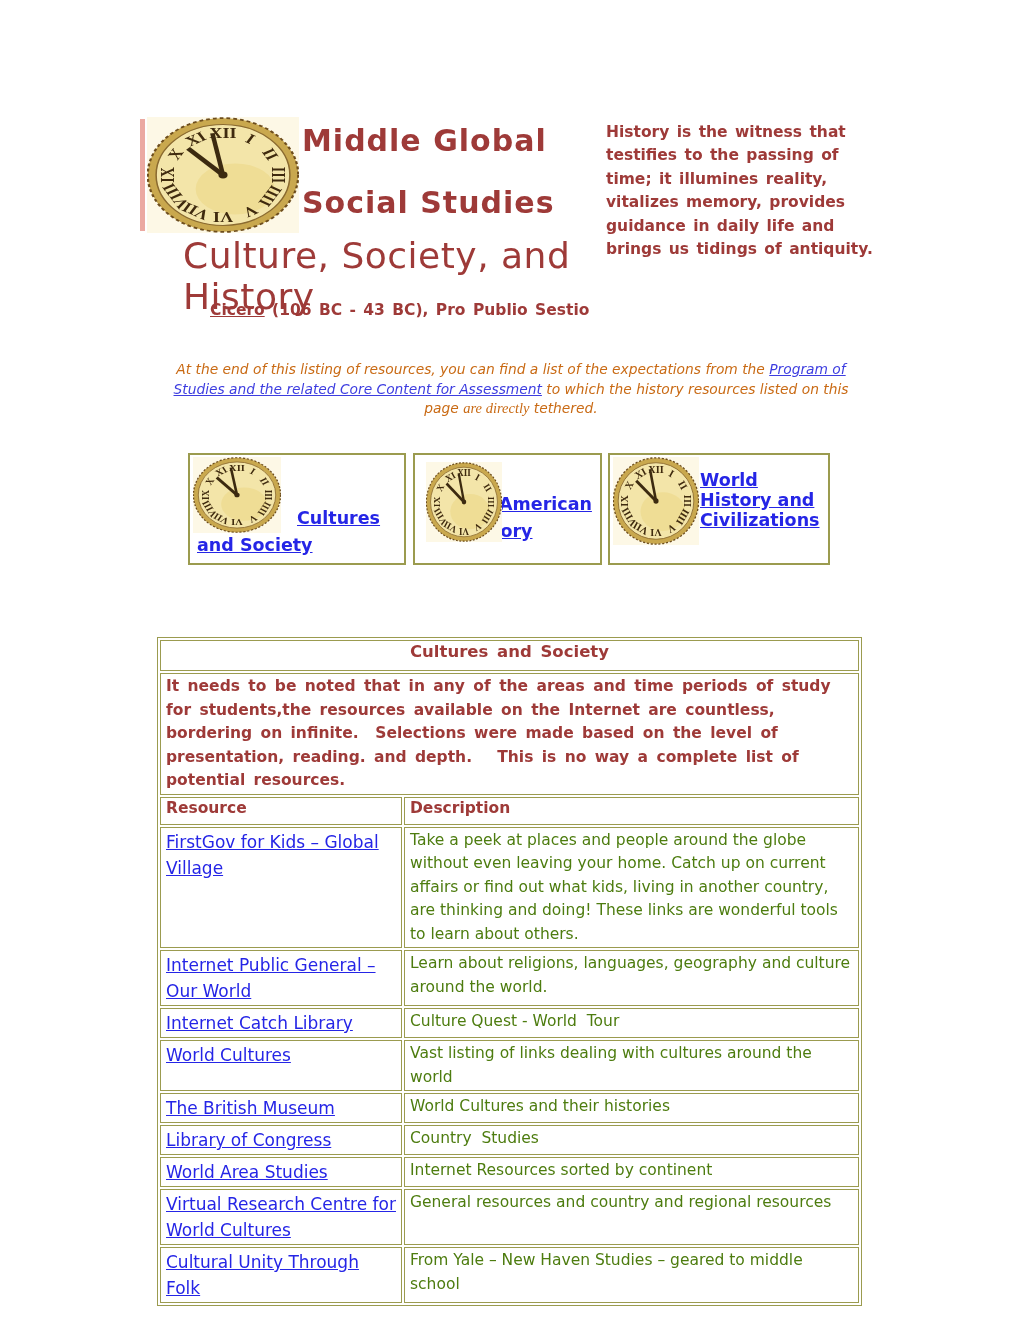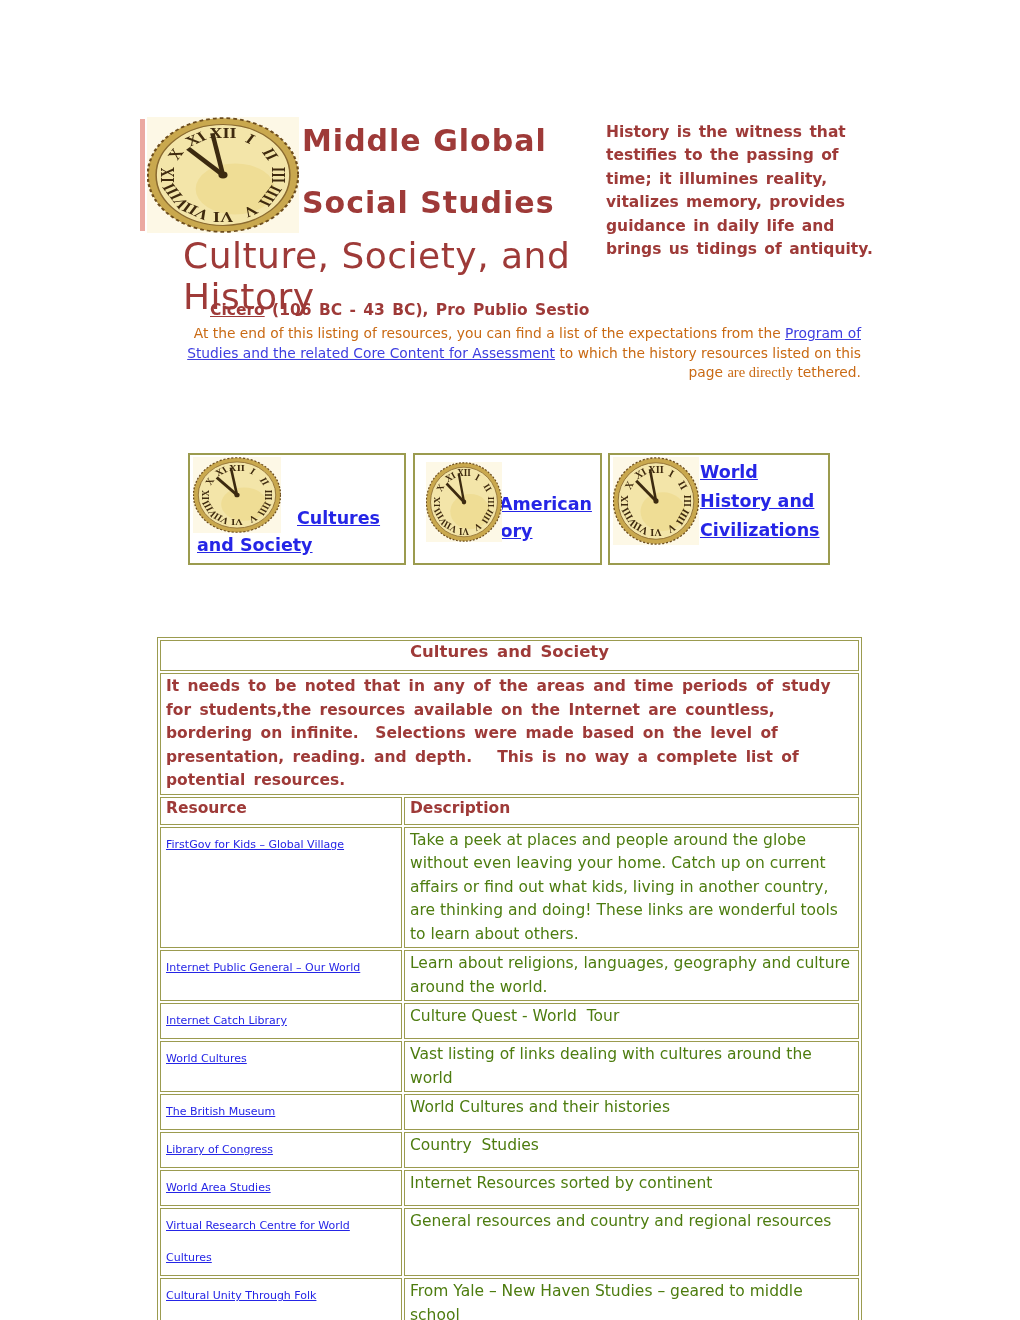--- a/index.html
+++ b/index.html
@@ -22,56 +22,56 @@
   .page-subtitle{
     position:absolute;left:179px;top:231px;width:520px;margin:4px;
     font-size:36px;font-weight:normal;color:var(--brick);letter-spacing:0.5px;
   }
   .attribution{
     position:absolute;left:210px;top:301px;width:520px;
     font-size:15.5px;font-weight:bold;color:var(--brick);white-space:pre-wrap;word-spacing:2px;
   }
   .attribution a{color:var(--brick);text-decoration:underline;}
   .intro{
-    position:absolute;left:161px;top:324px;width:700px;text-align:right;
-    font-size:13.8px;color:var(--orange);line-height:19.5px;
+    position:absolute;left:161px;top:360px;width:700px;text-align:center;
+    font-size:13.8px;font-style:italic;color:var(--orange);line-height:19.5px;
   }
   .intro a{color:#3d3de0;text-decoration:underline;}
   .intro .serif{font-family:"Liberation Serif","DejaVu Serif",serif;font-size:14.5px;}
   
   .nav-boxes{position:absolute;left:188px;top:453px;display:flex;}
   .nav-box{position:relative;border:2px solid var(--olive);height:112px;box-sizing:border-box;background:#fff;}
   .nav-box-1{width:218px;margin-right:7px;}
   .nav-box-2{width:189px;margin-right:6px;}
   .nav-box-3{width:222px;}
   .nav-box .clock-svg{position:absolute;}
   .nav-box-1 .clock-svg{left:3px;top:2px;width:88px;height:76px;}
   .nav-box-2 .clock-svg{left:11px;top:7px;width:76px;height:80px;}
   .nav-box-3 .clock-svg{left:3px;top:2px;width:86px;height:88px;}
   .nav-link{
     display:block;color:var(--blue);font-weight:bold;text-decoration:underline;
     font-size:17.5px;line-height:27px;
   }
   .nav-box-1 .nav-link{padding:50px 2px 0 7px;text-indent:100px;}
   .nav-box-2 .nav-link{padding:36px 2px 0 46px;text-indent:38px;}
-  .nav-box-3 .nav-link{padding:3px 4px 0 90px;line-height:29px;}
+  .nav-box-3 .nav-link{padding:15px 4px 0 90px;line-height:20px;}
   
   .res-table{
     position:absolute;left:157px;top:637px;width:705px;
     border-collapse:separate;border-spacing:2px;border:1px solid var(--olive);
   }
   .res-table td{border:1px solid var(--olive);padding:1px 5px;vertical-align:top;background:#fff;}
   .tbl-title{text-align:center;color:var(--brick);font-weight:bold;font-size:16.5px;height:27px;word-spacing:3px;}
   .tbl-note{
     color:var(--brick);font-weight:bold;font-size:15.5px;line-height:23.5px;
     white-space:pre-wrap;word-spacing:3px;padding:2px 5px 4px 5px;
   }
   .col-head{text-align:left;color:var(--brick);font-weight:bold;font-size:15.5px;height:24px;}
   .cell-resource{width:230px;}
-  .res-link{color:var(--blue);text-decoration:underline;font-size:11px;line-height:32px;}
+  .res-link{color:var(--blue);text-decoration:underline;font-size:17px;line-height:26px;}
   .cell-desc{font-size:15.5px;line-height:23.5px;color:#4d7c0f;white-space:pre-wrap;}
 </style>
 </head>
 <body>
 
 <div class="page">
 
   <div class="header-clock">
     <div class="pink-strip"></div>
     <span class="clock-svg"><svg viewBox="0 0 100 100" width="100%" height="100%" preserveAspectRatio="none">

